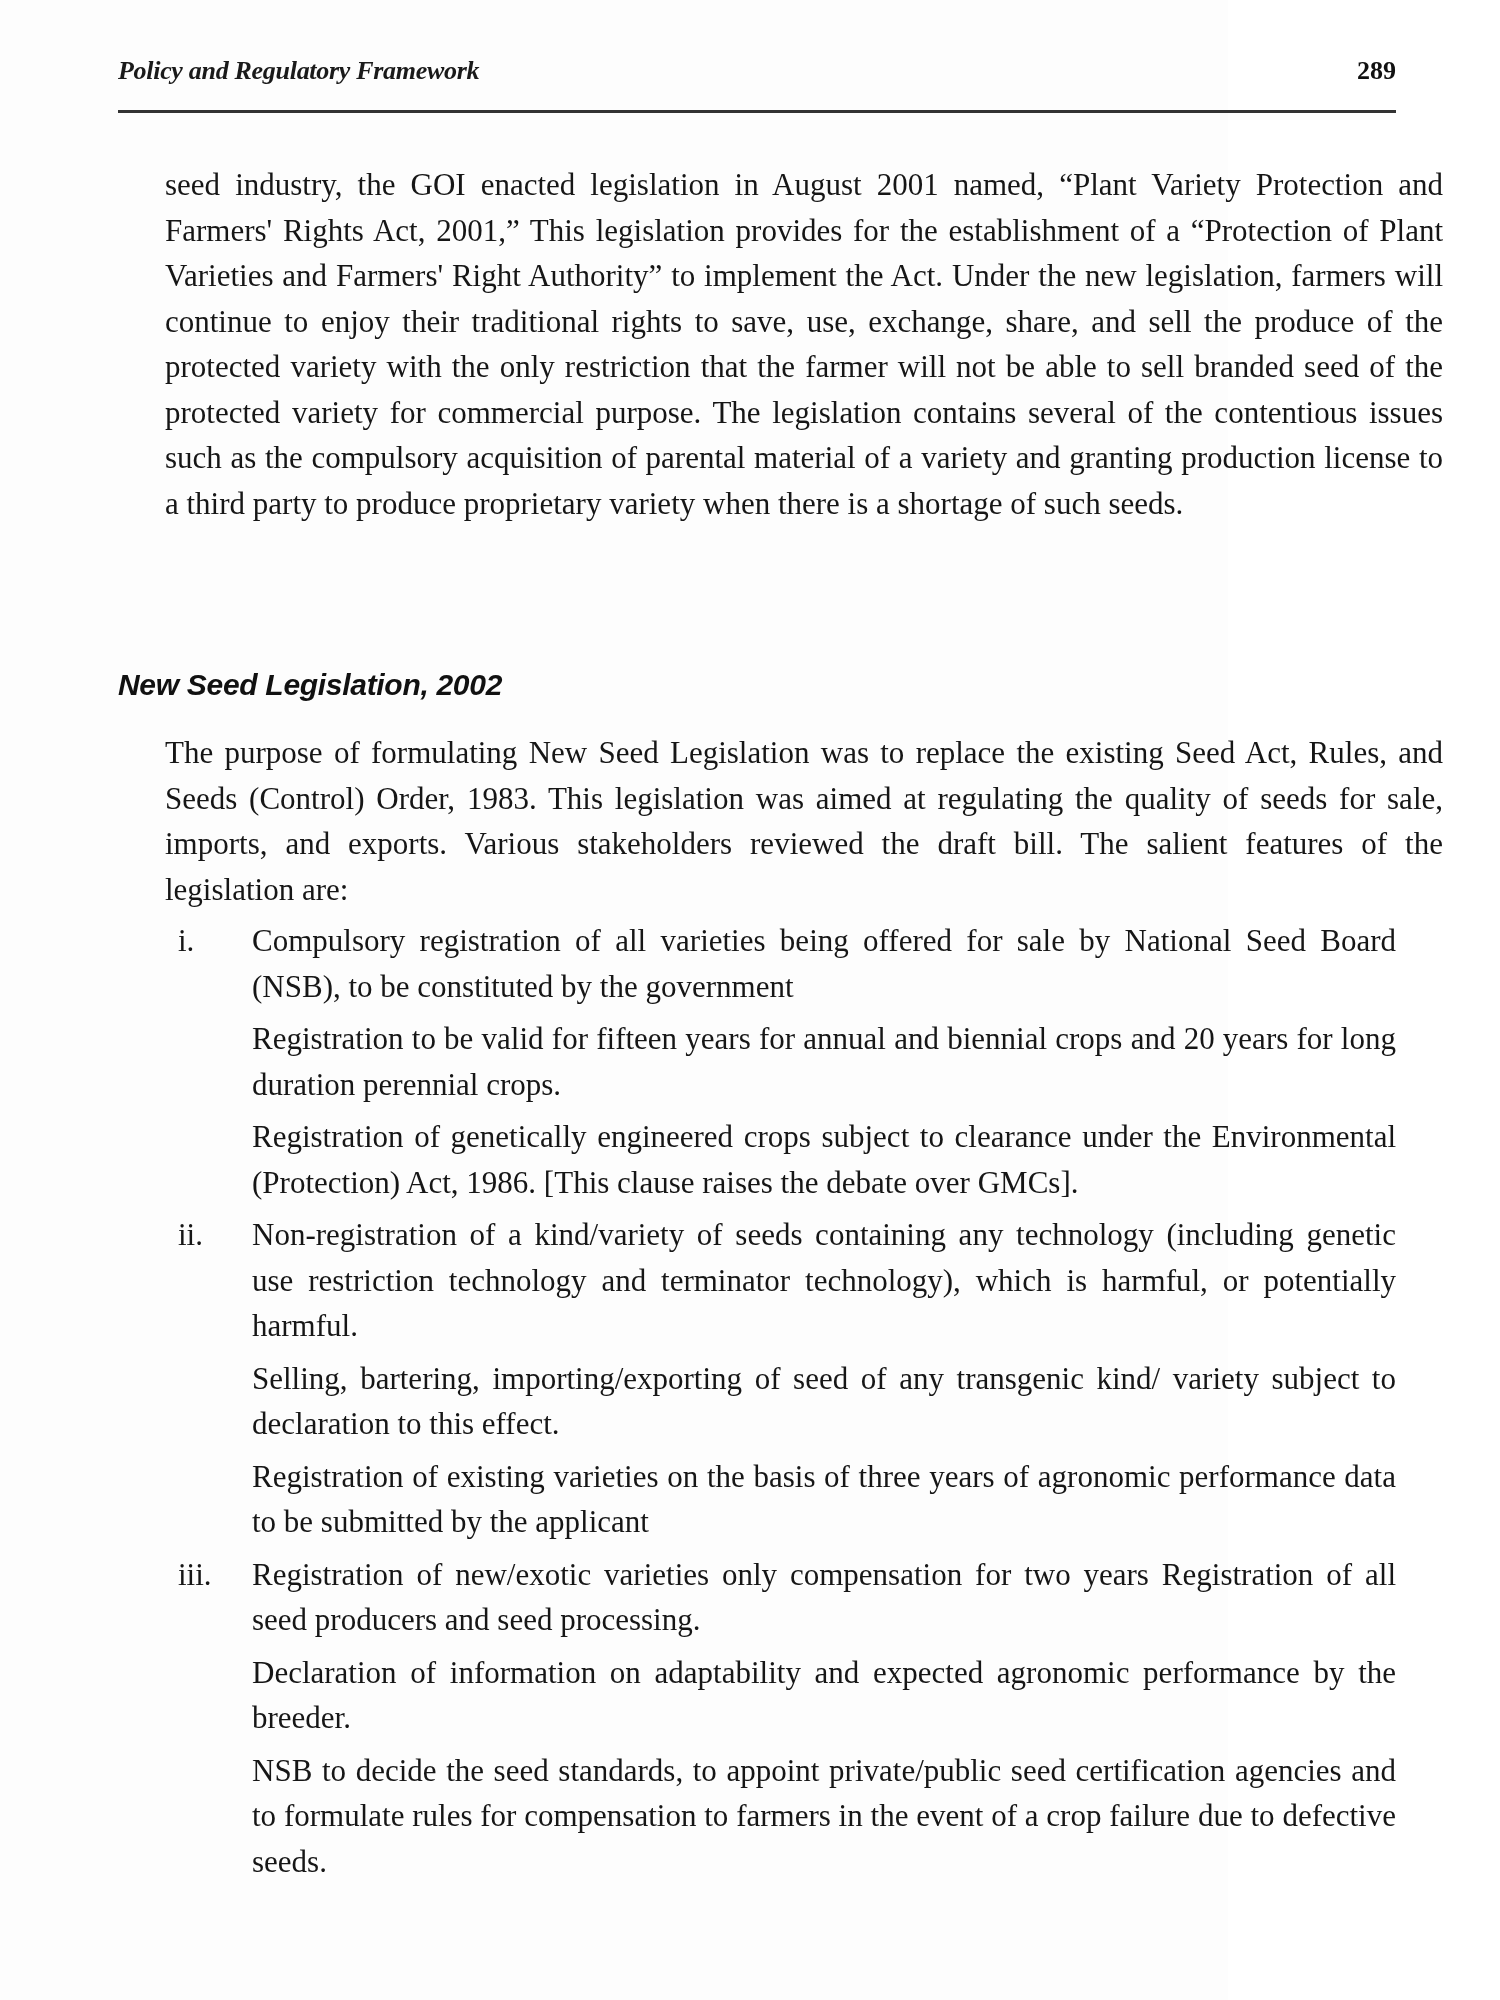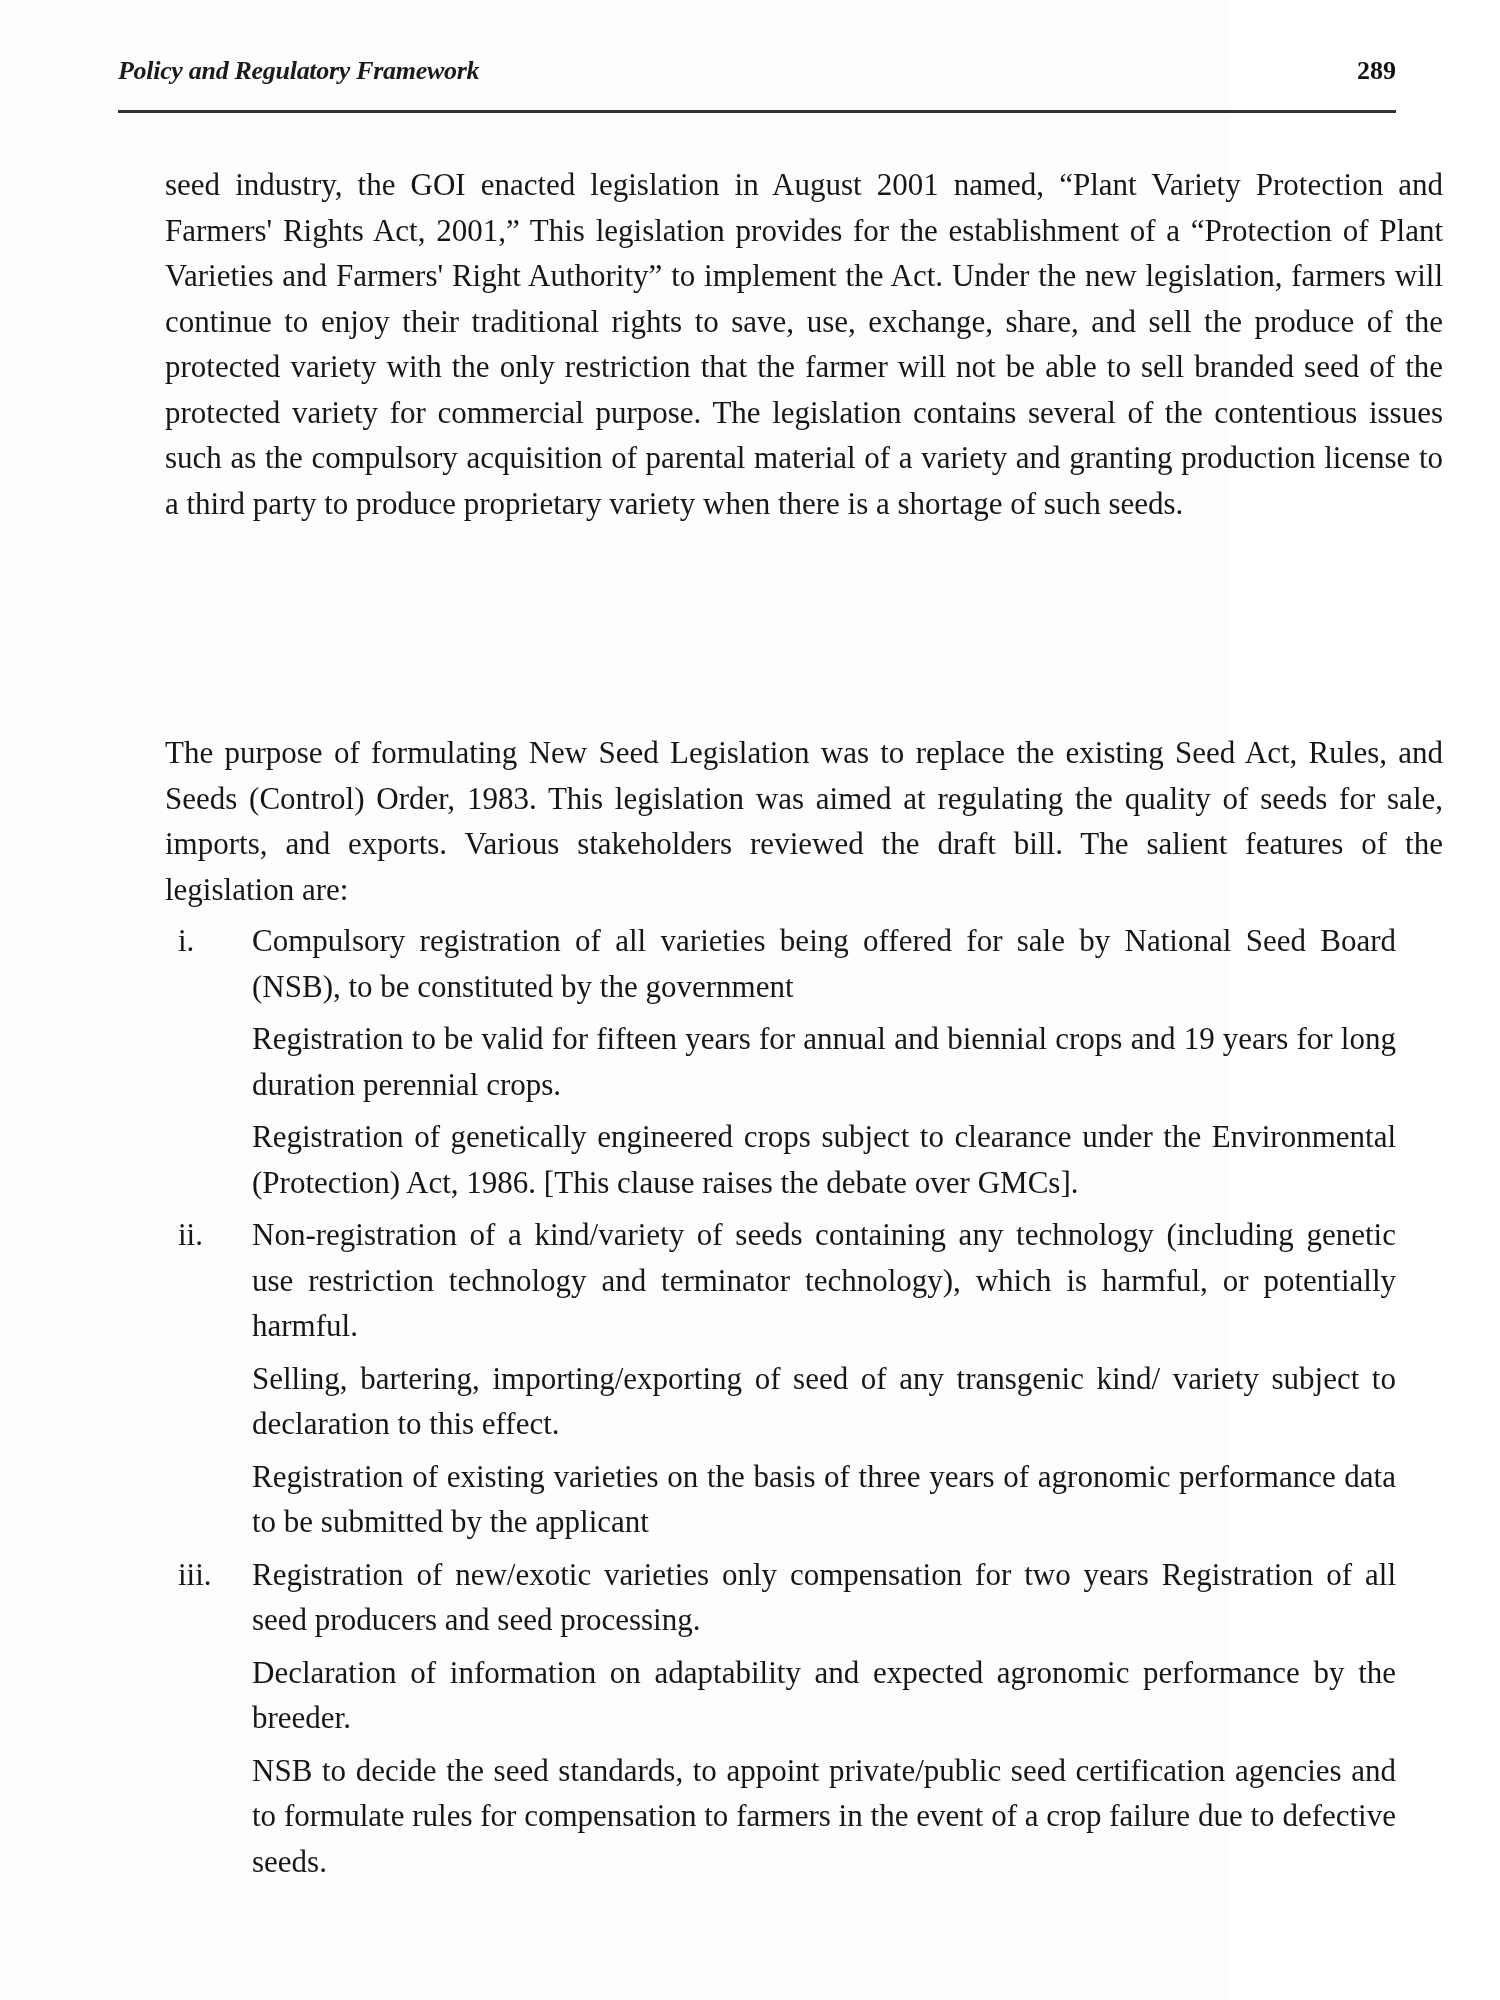--- a/index.html
+++ b/index.html
@@ -27,30 +27,31 @@
   <div class="running-head">
     <span class="running-title">Policy and Regulatory Framework</span>
     <span class="page-number">289</span>
   </div>
   <div class="header-rule"></div>
 
   <div class="body-text para p1">
     <p>seed industry, the GOI enacted legislation in August 2001 named, “Plant Variety Protection and Farmers' Rights Act, 2001,” This legislation provides for the establishment of a “Protection of Plant Varieties and Farmers' Right Authority” to implement the Act. Under the new legislation, farmers will continue to enjoy their traditional rights to save, use, exchange, share, and sell the produce of the protected variety with the only restriction that the farmer will not be able to sell branded seed of the protected variety for commercial purpose. The legislation contains several of the contentious issues such as the compulsory acquisition of parental material of a variety and granting production license to a third party to produce proprietary variety when there is a shortage of such seeds.</p>
   </div>
 
+  <div class="section-heading">New Seed Legislation, 2002</div>
 
   <div class="body-text para p2">
     <p>The purpose of formulating New Seed Legislation was to replace the existing Seed Act, Rules, and Seeds (Control) Order, 1983. This legislation was aimed at regulating the quality of seeds for sale, imports, and exports. Various stakeholders reviewed the draft bill. The salient features of the legislation are:</p>
   </div>
 
   <div class="list">
     <div class="list-item">
       <span class="list-marker">i.</span>
       <p class="sub">Compulsory registration of all varieties being offered for sale by National Seed Board (NSB), to be constituted by the government</p>
-      <p class="sub">Registration to be valid for fifteen years for annual and biennial crops and 19 years for long duration perennial crops.</p>
+      <p class="sub">Registration to be valid for fifteen years for annual and biennial crops and 20 years for long duration perennial crops.</p>
       <p class="sub">Registration of genetically engineered crops subject to clearance under the Environmental (Protection) Act, 1986. [This clause raises the debate over GMCs].</p>
     </div>
     <div class="list-item">
       <span class="list-marker">ii.</span>
       <p class="sub">Non-registration of a kind/variety of seeds containing any technology (including genetic use restriction technology and terminator technology), which is harmful, or potentially harmful.</p>
       <p class="sub">Selling, bartering, importing/exporting of seed of any transgenic kind/ variety subject to declaration to this effect.</p>
       <p class="sub">Registration of existing varieties on the basis of three years of agronomic performance data to be submitted by the applicant</p>
     </div>
     <div class="list-item">
       <span class="list-marker">iii.</span>

